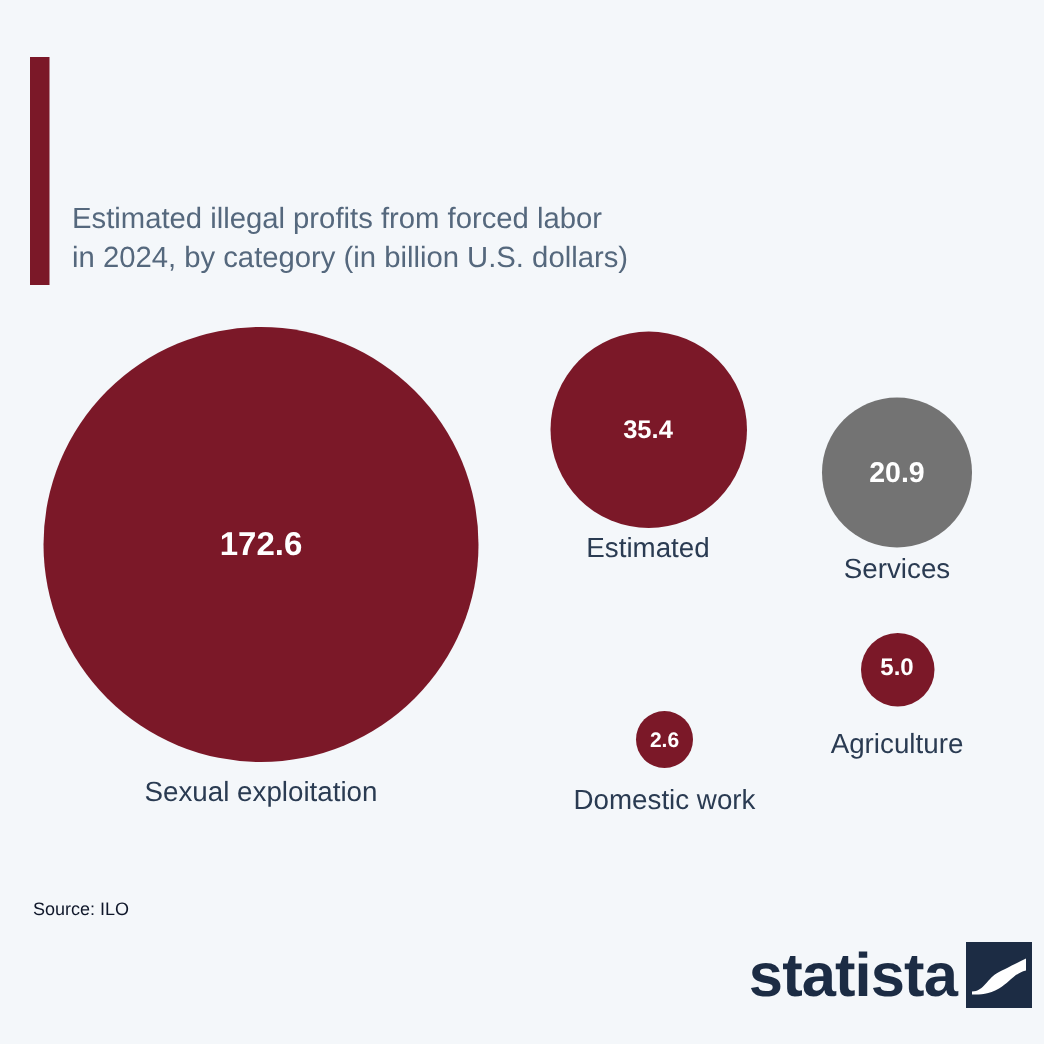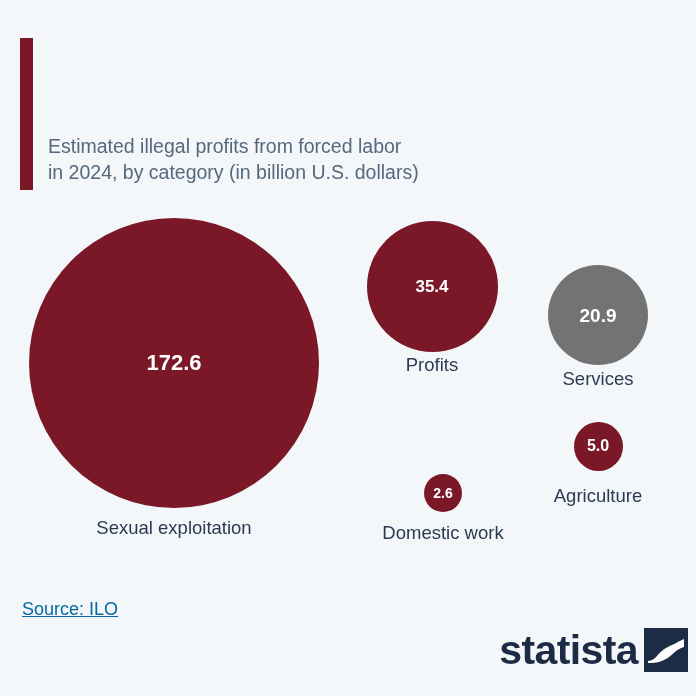--- a/index.html
+++ b/index.html
@@ -89,24 +89,23 @@
     white-space: nowrap;
     text-align: center;
     transform: translateX(-50%);
   }
 
   
   .source {
     position: absolute;
     left: 22px;
     top: 599px;
-    font-size: 18px;
-    color: #0369a1;
+    font-size: 12px;
+    color: #0f172a;
     white-space: nowrap;
-    text-decoration: underline;
   }
   .cc-badges {
     position: absolute;
     left: 22px;
     top: 639px;
     display: flex;
     gap: 7px;
   }
   .cc-badge {
     width: 35px;
@@ -163,21 +162,21 @@
       <div class="bubble" style="width: 290px; height: 290px; left: 29px; top: 218px; background: rgb(123, 24, 40);">
         <span class="bubble-value" style="font-size: 22px;">172.6</span>
       </div>
       <div class="bubble-label" style="left: 174px; top: 519px;">Sexual exploitation</div>
     </div>
 
     <div class="bubble-group">
       <div class="bubble" style="width: 131px; height: 131px; left: 366.5px; top: 220.5px; background: rgb(123, 24, 40);">
         <span class="bubble-value" style="font-size: 17px;">35.4</span>
       </div>
-      <div class="bubble-label" style="left: 432px; top: 356px;">Profits</div>
+      <div class="bubble-label" style="left: 432px; top: 356px;">Estimated</div>
     </div>
 
     <div class="bubble-group">
       <div class="bubble" style="width: 100px; height: 100px; left: 548px; top: 265px; background: #737373;">
         <span class="bubble-value" style="font-size: 19px;">20.9</span>
       </div>
       <div class="bubble-label" style="left: 598px; top: 370px; text-align: center;">Services</div>
     </div>
 
     <div class="bubble-group">

